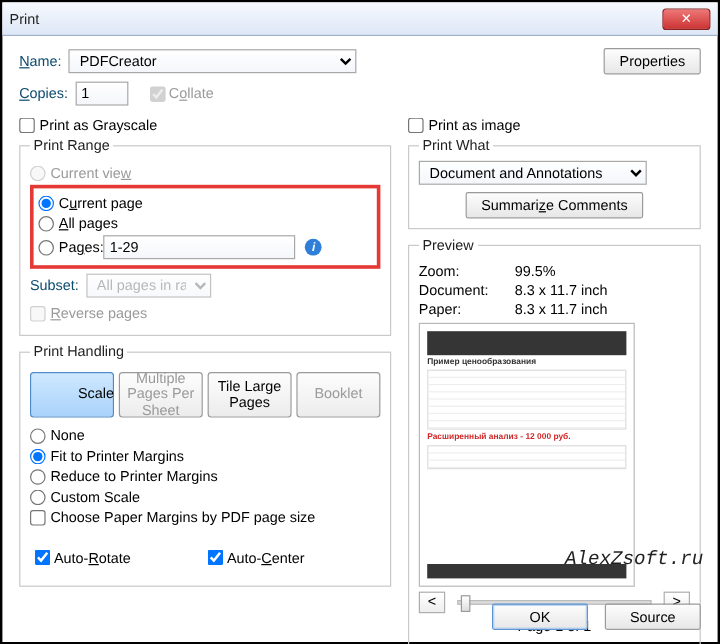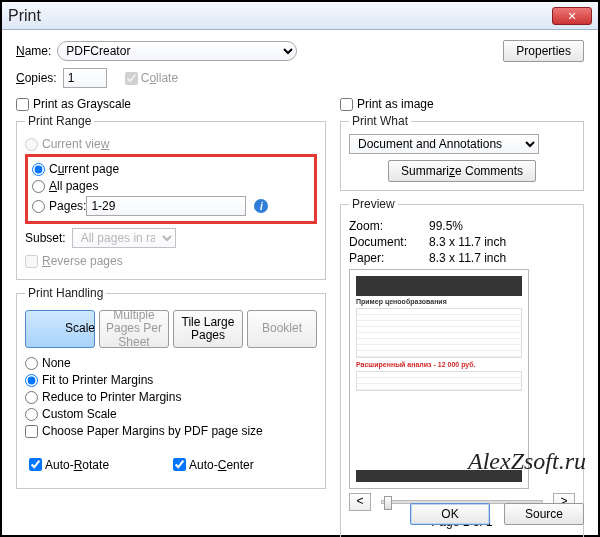--- a/index.html
+++ b/index.html
@@ -1,26 +1,26 @@
 <!DOCTYPE html>
 <html><head>
 <meta charset="utf-8">
 <style>
   * { box-sizing: border-box; font-family: "Segoe UI", Tahoma, sans-serif; font-size: 12px; }
   body { margin: 0; background: #fff; }
   .outer { width: 600px; height: 537px; border: 2px solid #000; position: relative; }
   .titlebar { height: 28px; background: linear-gradient(#f6f9fe, #dde7f6); border-bottom: 1px solid #a0b0c8; display: flex; align-items: center; padding: 0 6px; }
-  .titlebar .title { font-size: 16px; color: #222; }
+  .titlebar .title { font-size: 12px; color: #222; }
   .titlebar .close { margin-left: auto; width: 40px; height: 18px; background: linear-gradient(#e77,#c33); border: 1px solid #8a2020; border-radius: 3px; color: #fff; text-align: center; line-height: 16px; font-size: 11px; }
   .dialog { position: absolute; top: 28px; left: 0; right: 0; bottom: 0; padding: 10px 14px 10px 14px; }
   .row { display: flex; align-items: center; margin-bottom: 6px; }
-  .label { color: #000000; margin-right: 6px; text-align: right; }
+  .label { color: #0c4a6e; margin-right: 6px; text-align: right; }
   .underline { text-decoration: underline; }
   select, input[type=text] { border: 1px solid #a8a8a8; background: linear-gradient(#fff,#f4f6fb); height: 20px; padding: 0 4px; font-size: 12px; }
-  .combo-name { width: 240px; border-radius: 10px; }
+  .combo-name { width: 240px; }
   .spin { width: 44px; }
   .btn { border: 1px solid #9a9a9a; background: linear-gradient(#fdfdfd,#e7e7e7); padding: 2px 12px; border-radius: 2px; height: 22px; cursor: default; }
   .btn.primary { border-color: #5b93d4; box-shadow: 0 0 0 1px #bcd6f2 inset; }
   .cols { display: flex; gap: 14px; }
   .left { width: 310px; }
   .right { flex: 1; }
   fieldset { border: 1px solid #c9c9c9; padding: 6px 8px 8px 8px; margin: 0 0 6px 0; }
   legend { font-size: 12px; color: #222; padding: 0 3px; }
   .radio-row, .check-row { display: flex; align-items: center; margin: 3px 0; }
   .radio-row input, .check-row input { margin: 0 4px 0 0; }
@@ -40,21 +40,21 @@
   .preview-body { flex: 1; padding: 0 6px; font-size: 6px; color: #777; }
   .preview-table { border: 1px solid #ddd; margin: 3px 0; }
   .preview-tr { display: flex; border-bottom: 1px solid #eee; }
   .preview-tr span { flex: 1; height: 5px; }
   .preview-red { color: #d02828; font-weight: bold; font-size: 7px; margin: 3px 0; }
   .preview-foot { height: 12px; background: #353535; margin: 2px 6px 6px 6px; }
   .pager { display: flex; align-items: center; gap: 6px; margin-top: 4px; }
   .pg-btn { width: 22px; height: 18px; border: 1px solid #adadad; background: linear-gradient(#fff,#eee); text-align: center; line-height: 15px; }
   .slider { flex: 1; height: 4px; background: #ddd; border: 1px solid #bbb; position: relative; margin: 0 4px; }
   .slider .thumb { position: absolute; left: 2px; top: -5px; width: 8px; height: 14px; background: linear-gradient(#fff,#ddd); border: 1px solid #999; }
-  .watermark { position: absolute; right: 12px; bottom: 60px; font-style: italic; font-family: Liberation Serif, serif; font-size: 24px; color: #222; }
+  .watermark { position: absolute; right: 12px; bottom: 60px; font-style: italic; font-family: Liberation Mono, monospace; font-size: 16px; color: #222; }
   .footer { position: absolute; right: 14px; bottom: 10px; display: flex; gap: 14px; }
   .chk { width: 13px; height: 13px; }
 </style>
 </head>
 <body>
 
 <div class="outer">
   <div class="titlebar">
     <span class="title">Print</span>
     <div class="close">✕</div>

